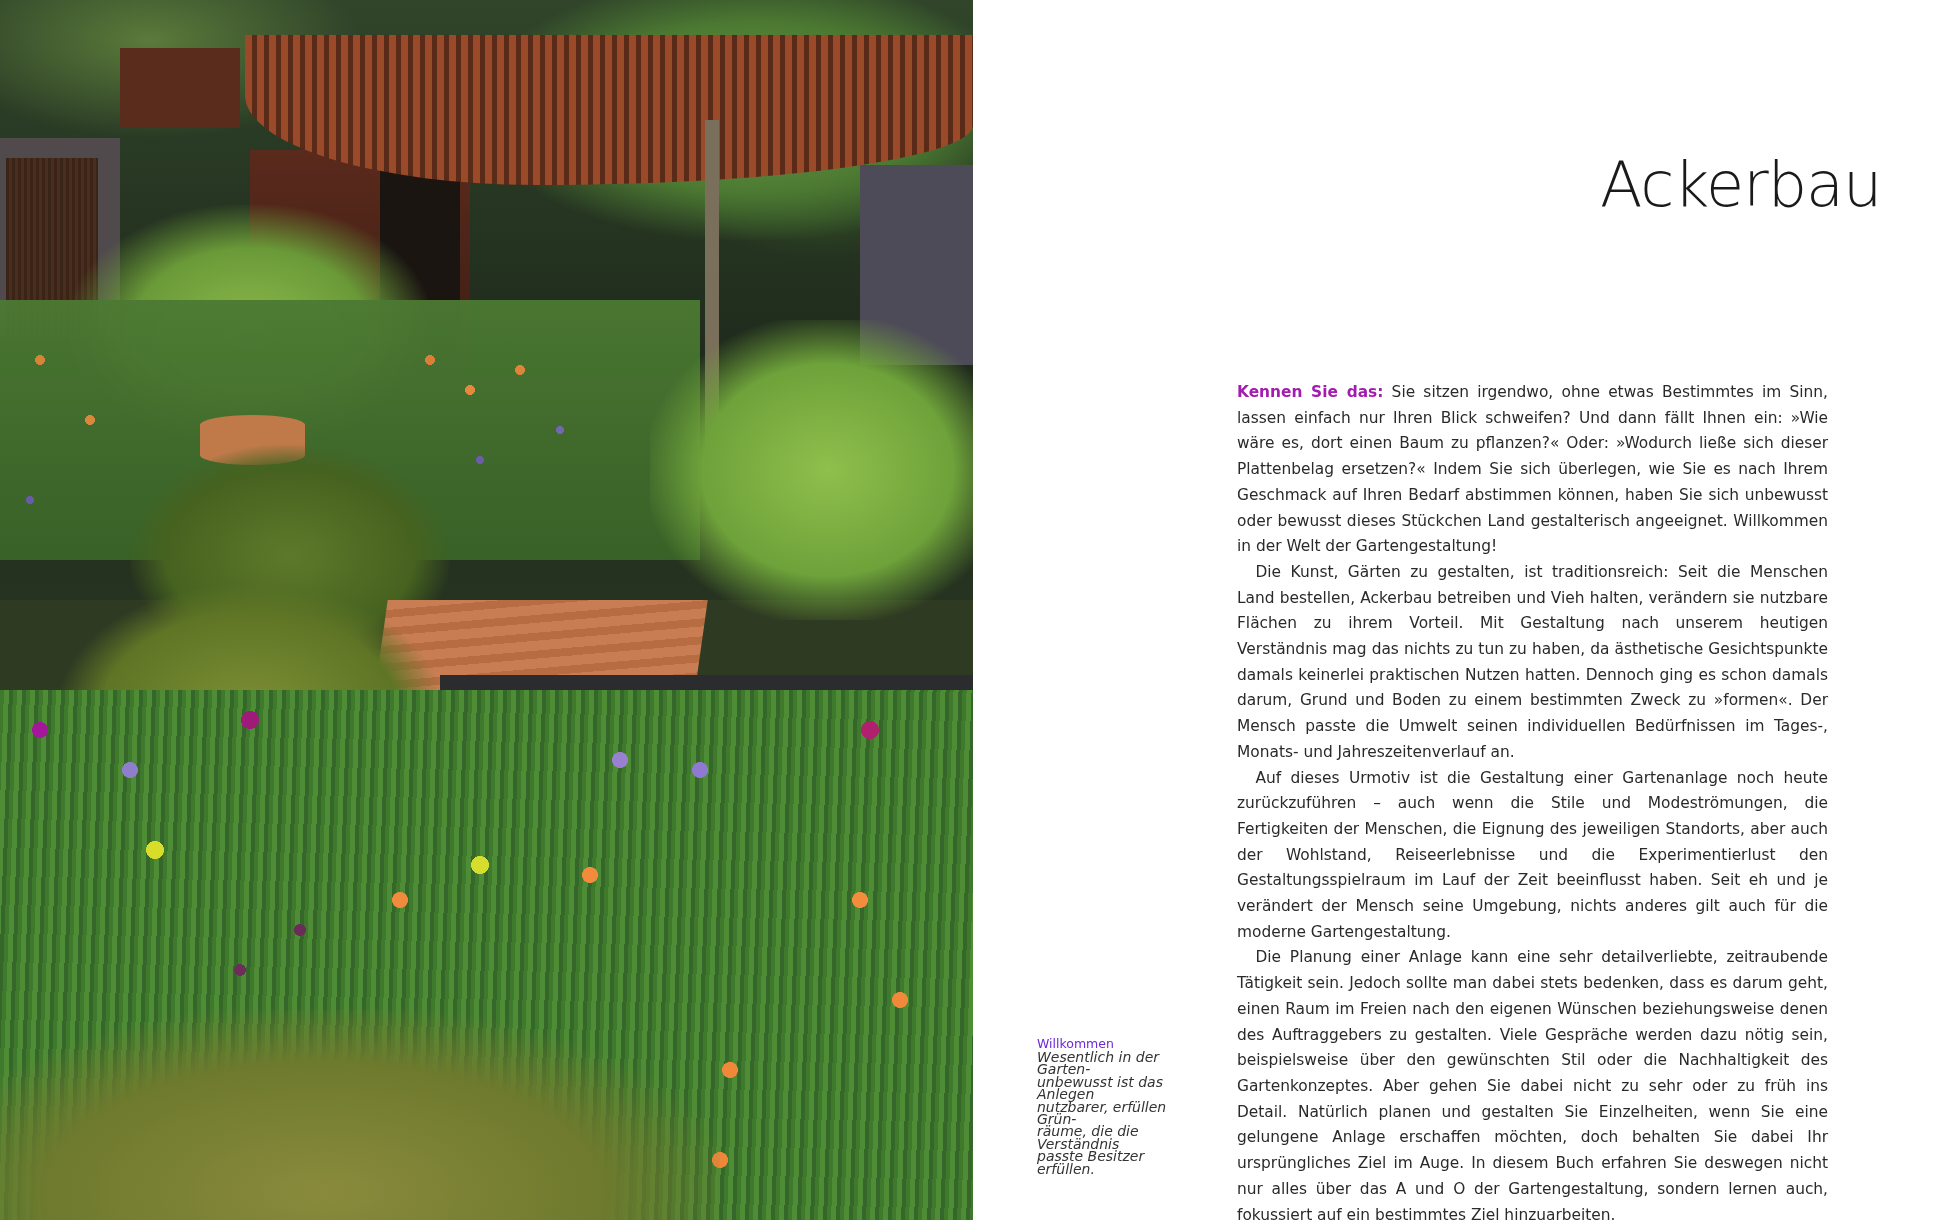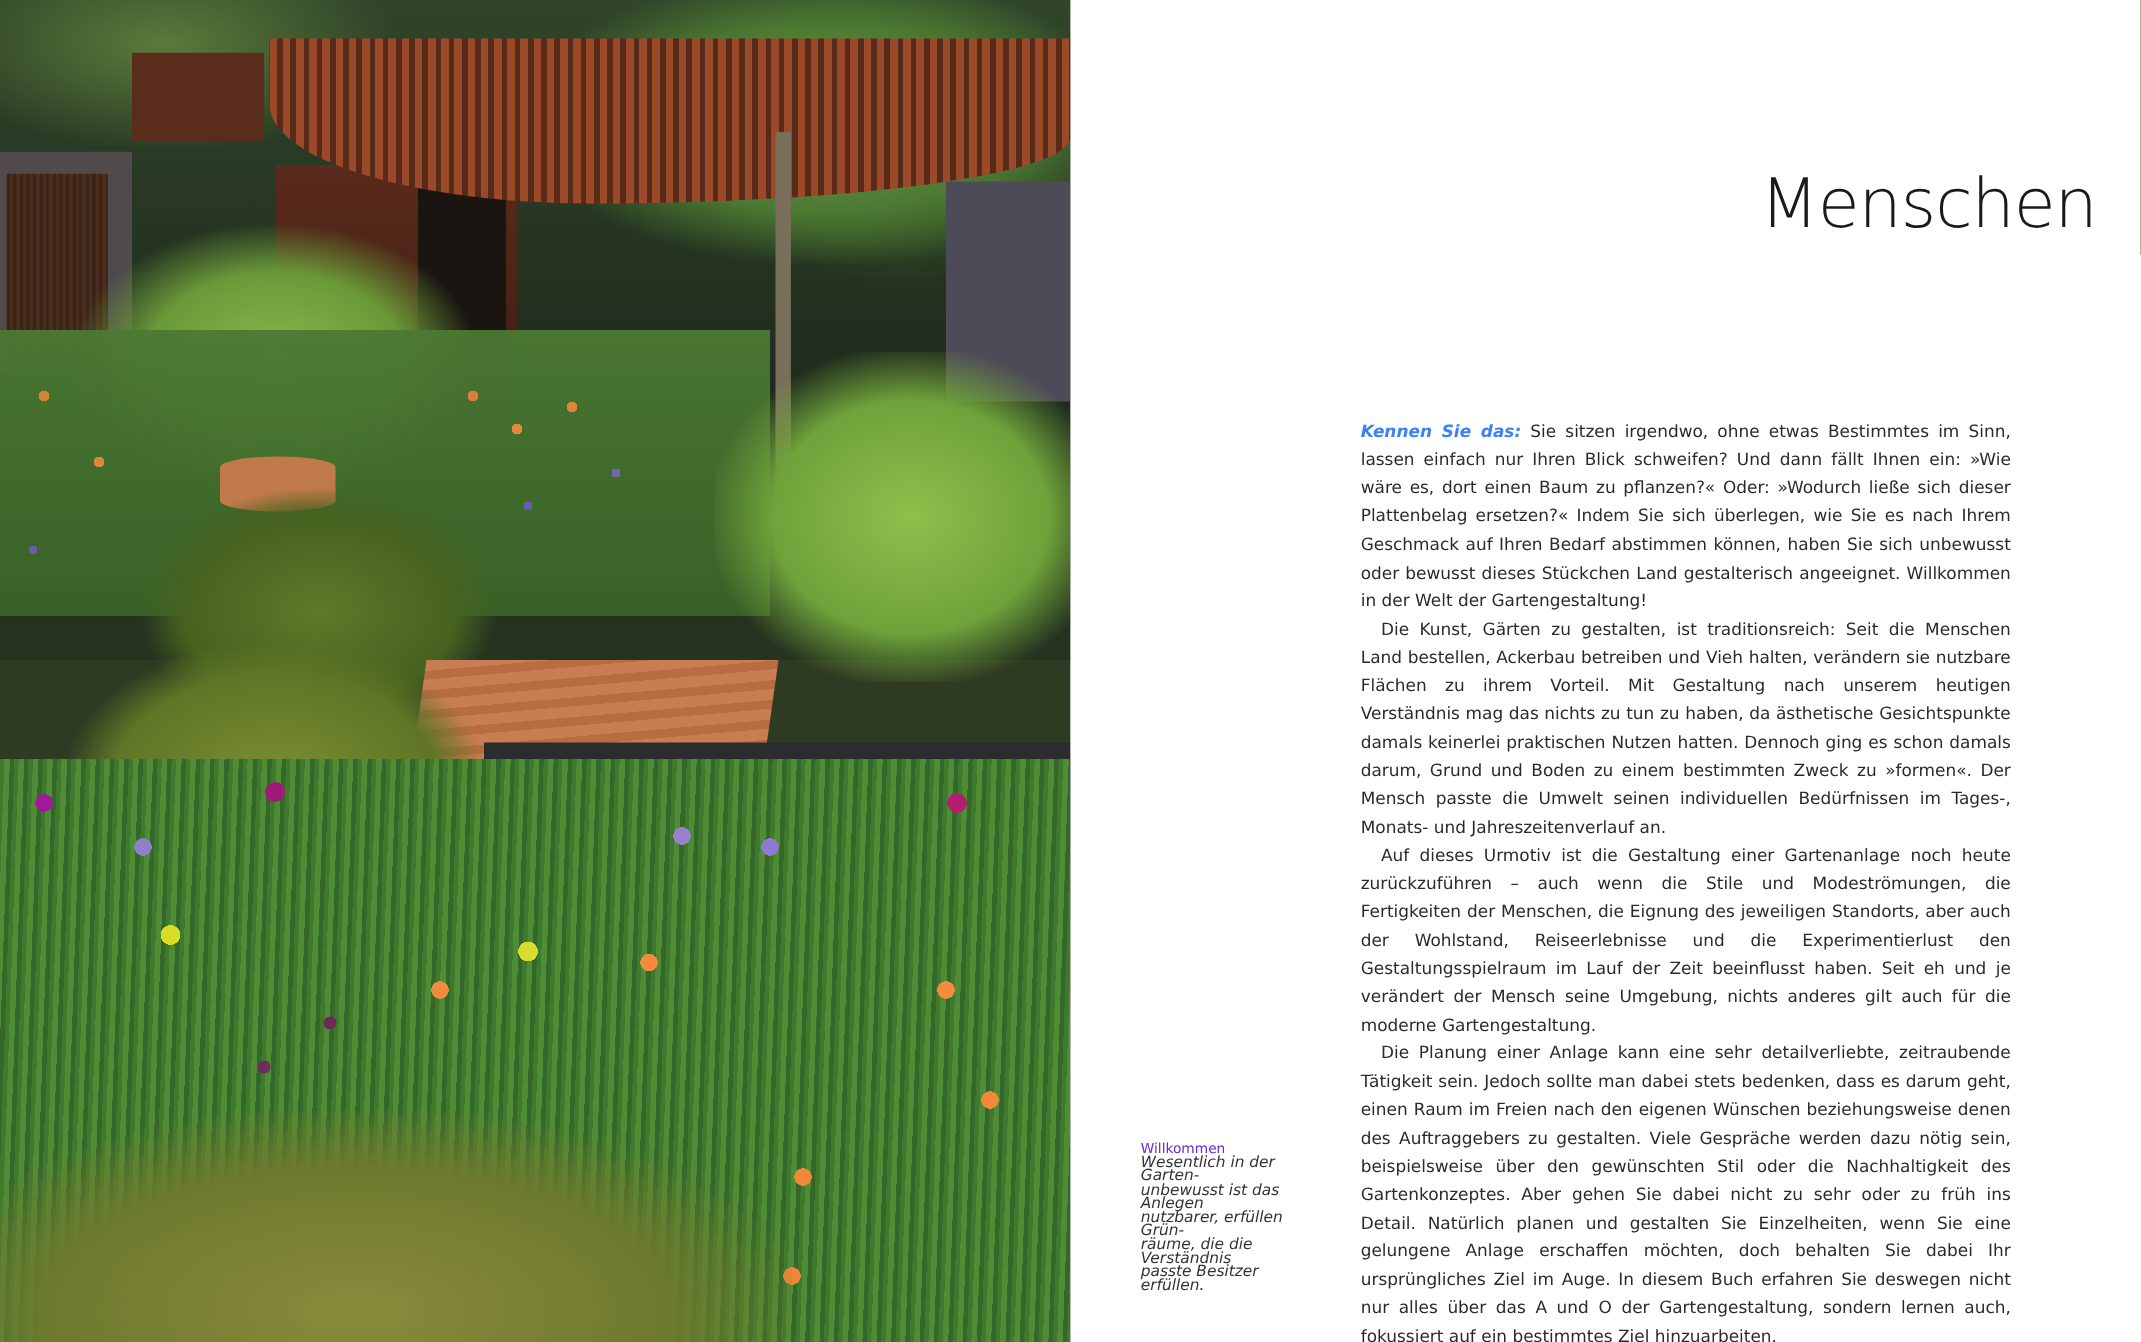--- a/index.html
+++ b/index.html
@@ -90,21 +90,21 @@
       font-family:"DejaVu Sans", sans-serif; font-weight:200; font-size:62px; line-height:70px;
       color:#1a1a1a; letter-spacing:-1px;
     }
     .body-text {
       position:absolute; left:1237px; top:380px; width:591px;
       font-family:"DejaVu Sans", sans-serif; font-size:15.4px; line-height:25.7px;
       color:#2a2a2a; text-align:justify; hyphens:auto;
     }
     .body-text p { margin:0; text-indent:0; }
     .body-text p + p { text-indent:1.2em; }
-    .lead { font-weight:bold; color:#3b82f6;font-style:italic; }
+    .lead { font-weight:bold; color:#a21caf; }
 
     .caption {
       position:absolute; left:1037px; top:1036px; width:150px;
       font-family:"DejaVu Sans", sans-serif; color:#222;
     }
     .caption-title { font-size:12.5px; line-height:15px; font-weight:normal; color:#6d28d9; }
     .caption-text { font-size:14px; line-height:12.4px; font-style:italic; color:#333; }
   </style>
 </head>
 <body>
@@ -127,21 +127,21 @@
   <div class="layer yew-1"></div>
   <div class="layer deck"></div>
   <div class="layer pool"></div>
   <div class="layer stepping-stone"></div>
   <div class="layer yew-2"></div>
   <div class="layer lawn"></div>
   <div class="layer meadow"></div>
   <div class="layer conifer"></div>
 </div>
 
-<h1 class="page-title" style="margin:0;">Menschen</h1>
+<h1 class="page-title" style="margin:0;">Ackerbau</h1>
 
 <div class="body-text">
   <p><span class="lead">Kennen Sie das:</span><span> Sie sitzen irgendwo, ohne etwas Bestimmtes im Sinn, lassen einfach nur Ihren Blick schweifen? Und dann fällt Ihnen ein: »Wie wäre es, dort einen Baum zu pflanzen?« Oder: »Wodurch ließe sich dieser Plattenbelag ersetzen?« Indem Sie sich überlegen, wie Sie es nach Ihrem Geschmack auf Ihren Bedarf abstimmen können, haben Sie sich unbewusst oder bewusst dieses Stückchen Land gestalterisch angeeignet. Willkommen in der Welt der Gartengestaltung!</span></p>
   <p>Die Kunst, Gärten zu gestalten, ist traditionsreich: Seit die Menschen Land bestellen, Ackerbau betreiben und Vieh halten, verändern sie nutzbare Flächen zu ihrem Vorteil. Mit Gestaltung nach unserem heutigen Verständnis mag das nichts zu tun zu haben, da ästhetische Gesichtspunkte damals keinerlei praktischen Nutzen hatten. Dennoch ging es schon damals darum, Grund und Boden zu einem bestimmten Zweck zu »formen«. Der Mensch passte die Umwelt seinen individuellen Bedürfnissen im Tages-, Monats- und Jahreszeitenverlauf an.</p>
   <p>Auf dieses Urmotiv ist die Gestaltung einer Gartenanlage noch heute zurückzuführen – auch wenn die Stile und Modeströmungen, die Fertigkeiten der Menschen, die Eignung des jeweiligen Standorts, aber auch der Wohlstand, Reiseerlebnisse und die Experimentierlust den Gestaltungsspielraum im Lauf der Zeit beeinflusst haben. Seit eh und je verändert der Mensch seine Umgebung, nichts anderes gilt auch für die moderne Gartengestaltung.</p>
   <p>Die Planung einer Anlage kann eine sehr detailverliebte, zeitraubende Tätigkeit sein. Jedoch sollte man dabei stets bedenken, dass es darum geht, einen Raum im Freien nach den eigenen Wünschen beziehungsweise denen des Auftraggebers zu gestalten. Viele Gespräche werden dazu nötig sein, beispielsweise über den gewünschten Stil oder die Nachhaltigkeit des Gartenkonzeptes. Aber gehen Sie dabei nicht zu sehr oder zu früh ins Detail. Natürlich planen und gestalten Sie Einzelheiten, wenn Sie eine gelungene Anlage erschaffen möchten, doch behalten Sie dabei Ihr ursprüngliches Ziel im Auge. In diesem Buch erfahren Sie deswegen nicht nur alles über das A und O der Gartengestaltung, sondern lernen auch, fokussiert auf ein bestimmtes Ziel hinzuarbeiten.</p>
 </div>
 
 <div class="caption">
   <div class="caption-title">Willkommen</div>

